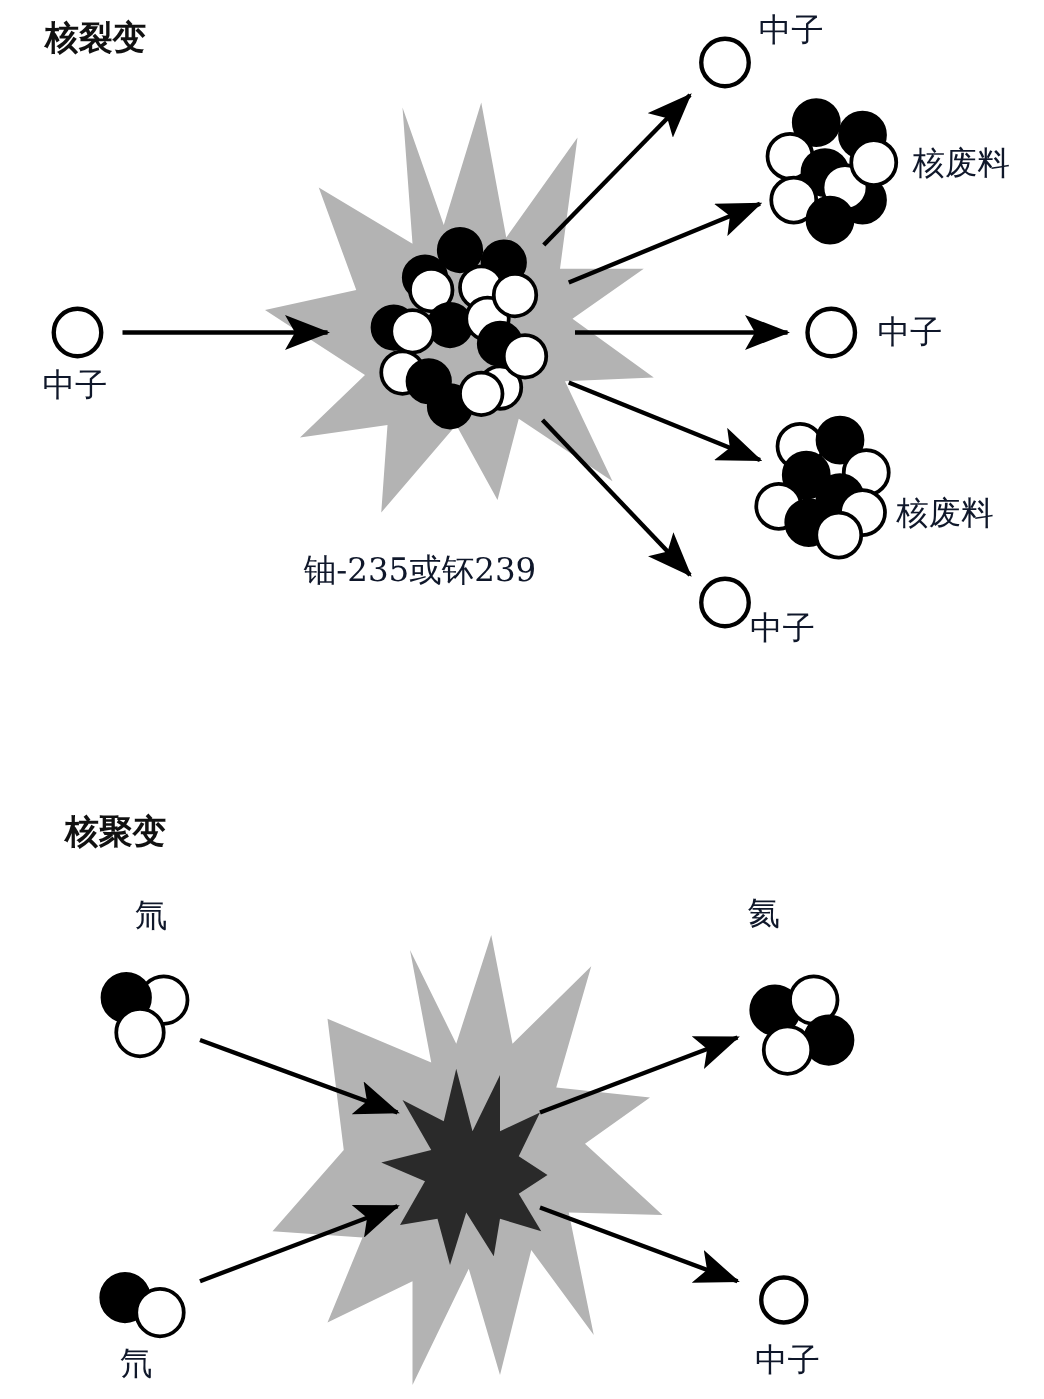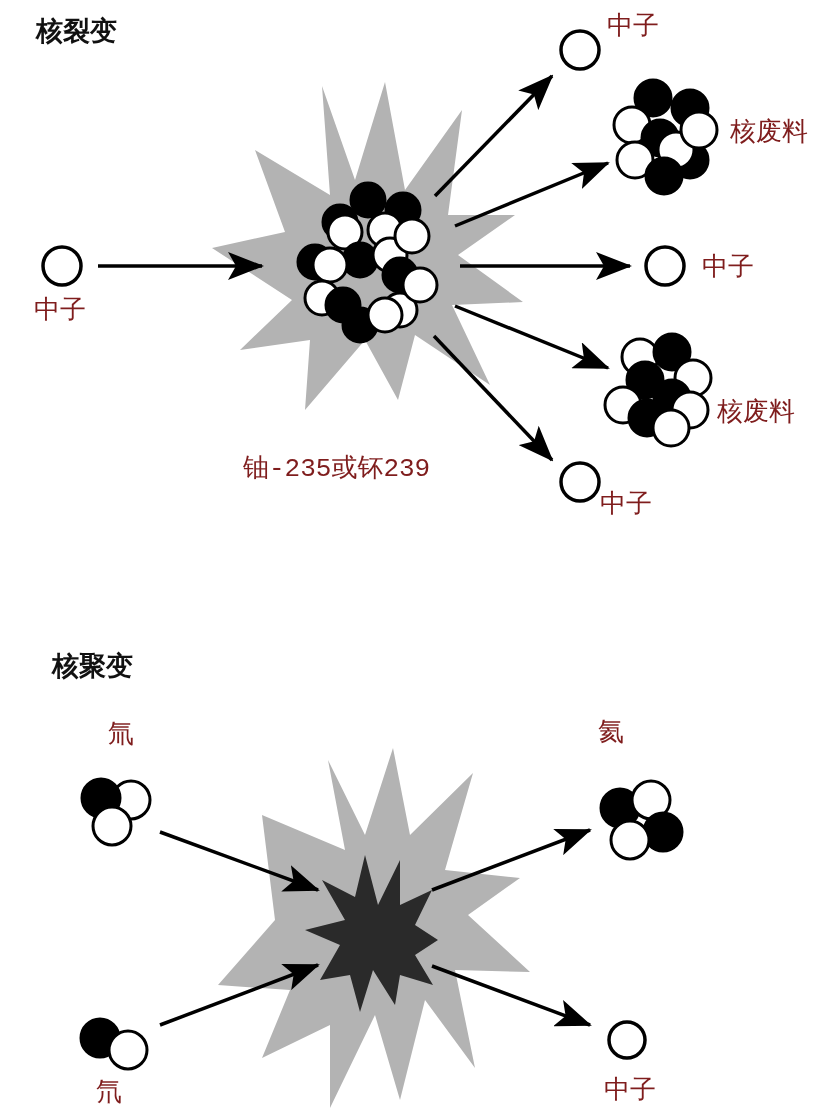--- a/index.html
+++ b/index.html
@@ -1,20 +1,20 @@
 <!DOCTYPE html>
 <html><head>
 <meta charset="utf-8">
 <style>
   html, body { margin: 0; padding: 0; background: #ffffff; }
   body { width: 835px; height: 1119px; position: relative; overflow: hidden;
          font-family: "DejaVu Serif", "Liberation Serif", serif; color: #111; }
   #canvas { position: absolute; left: 0; top: 0; width: 835px; height: 1119px; }
   .label { position: absolute; font-family: "DejaVu Serif", "Liberation Serif", serif;
-           font-size: 26px; color: #7f1d1d; white-space: nowrap; line-height: 1; }
+           font-size: 26px; color: #0f172a; white-space: nowrap; line-height: 1; }
   .title { position: absolute; font-family: "DejaVu Sans", "Liberation Sans", sans-serif;
            font-weight: bold; font-size: 27px; color: #111; line-height: 1; }
 </style>
 </head>
 <body>
 
 <svg id="canvas" viewBox="0 0 835 1119" xmlns="http://www.w3.org/2000/svg">
   <defs>
     <marker id="arrowhead" markerWidth="10" markerHeight="10" refX="8" refY="5" orient="auto" markerUnits="userSpaceOnUse" viewBox="0 0 10 10">
       <path d="M0,0 L10,5 L0,10 L2.5,5 Z" fill="#000"></path>
@@ -112,21 +112,21 @@
 
     <line x1="160" y1="832" x2="318" y2="890" stroke="#000" stroke-width="3.5" marker-end="url(#ah)"></line>
     <line x1="160" y1="1025" x2="318" y2="965" stroke="#000" stroke-width="3.5" marker-end="url(#ah)"></line>
     <line x1="432" y1="890" x2="590" y2="830" stroke="#000" stroke-width="3.5" marker-end="url(#ah)"></line>
     <line x1="432" y1="966" x2="590" y2="1025" stroke="#000" stroke-width="3.5" marker-end="url(#ah)"></line>
   </g>
 </svg>
 
 <div class="title" style="left:36px; top:17px;">核裂变</div>
 <div class="label" style="left:34px; top:296px;">中子</div>
-<div class="label" style="left:243px; top:456px;font-family:Liberation Mono, monospace;">铀-235或钚239</div>
+<div class="label" style="left:243px; top:444px;">铀-235或钚239</div>
 <div class="label" style="left:607px; top:12px;">中子</div>
 <div class="label" style="left:730px; top:118px;">核废料</div>
 <div class="label" style="left:702px; top:253px;">中子</div>
 <div class="label" style="left:717px; top:398px;">核废料</div>
 <div class="label" style="left:600px; top:490px;">中子</div>
 
 <div class="title" style="left:52px; top:628px;margin-top:24px;">核聚变</div>
 <div class="label" style="left:108px; top:720px;">氚</div>
 <div class="label" style="left:96px; top:1078px;">氘</div>
 <div class="label" style="left:598px; top:718px;">氦</div>

